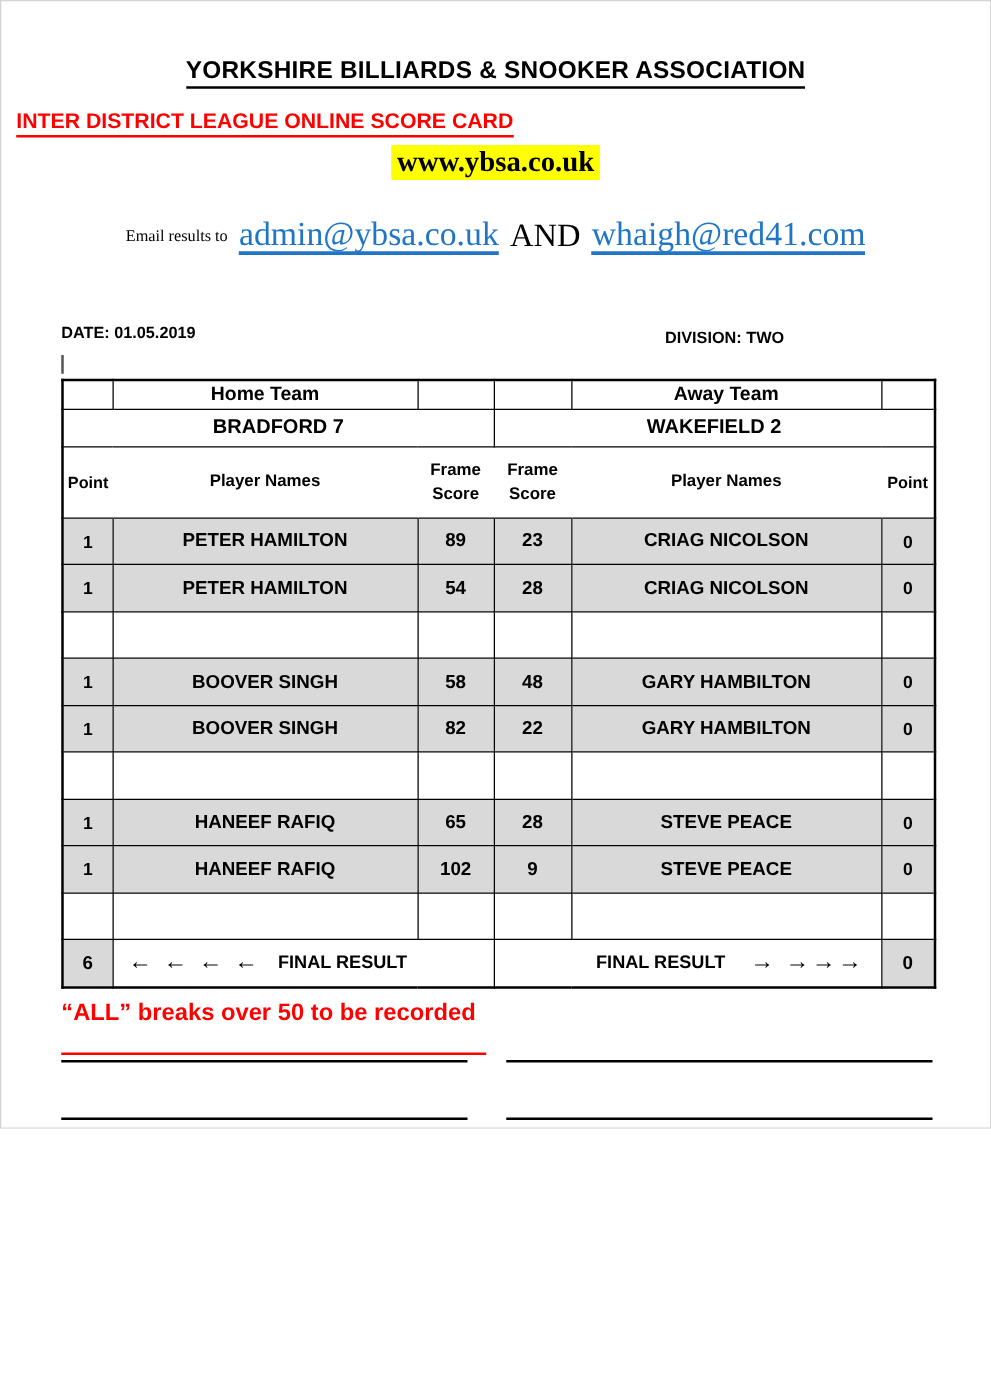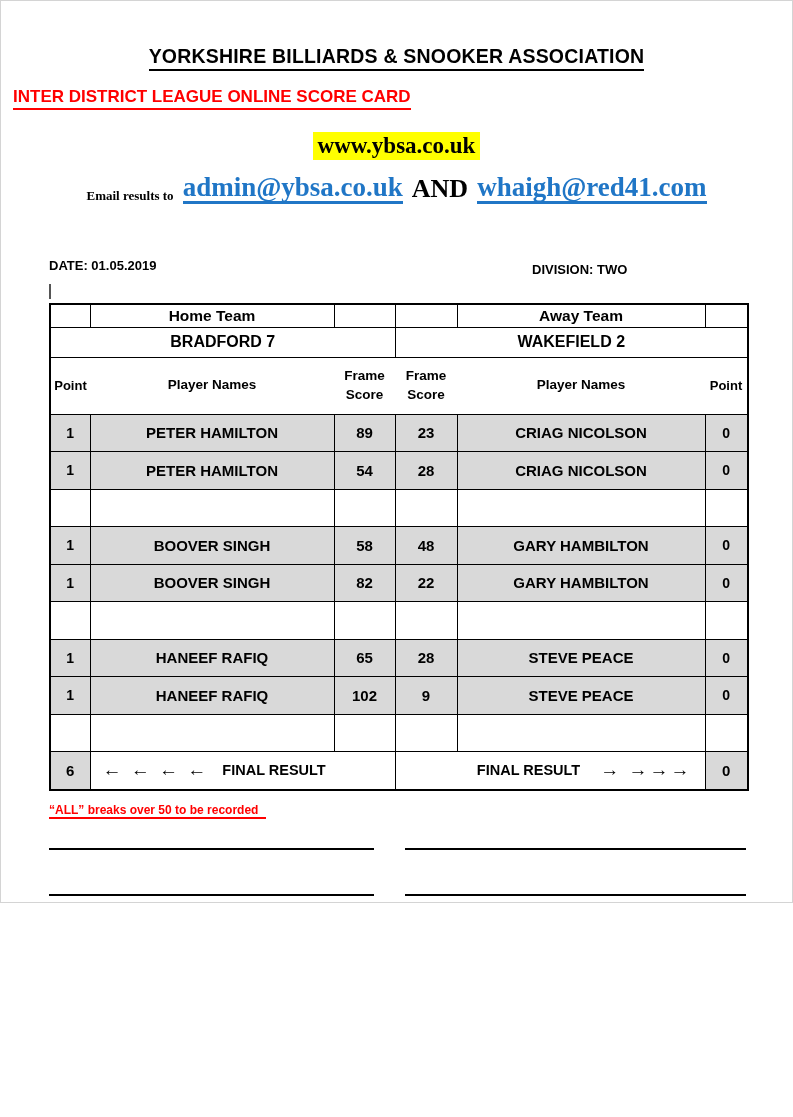--- a/index.html
+++ b/index.html
@@ -12,30 +12,30 @@
   .title-wrap { position:absolute; top:44px; left:0; width:100%; text-align:center; }
   .doc-title {
     display:inline-block; font-size:19.5px; font-weight:700; color:#000;
     border-bottom:2px solid #000; padding-bottom:1px; letter-spacing:0.2px;
   }
   .subtitle-wrap { position:absolute; top:86px; left:12px; width:100%; }
   .doc-subtitle {
     display:inline-block; font-size:17px; font-weight:700; color:#ff0000;
     border-bottom:2px solid #ff0000; padding-bottom:1px;
   }
-  .site-wrap { position:absolute; top:131px; left:0; width:100%; text-align:center; }
+  .site-wrap { position:absolute; top:115px; left:0; width:100%; text-align:center; }
   .site-link {
     display:inline-block; background:#ffff00; color:#000;
     font-family:"Liberation Serif", serif; font-weight:700; font-size:23px;
     padding:1px 5px;
   }
   .email-row {
     position:absolute; top:172px; left:0; width:100%;
-    display:flex; justify-content:center; align-items:flex-end; gap:9px;
-    font-family:"Liberation Serif", serif; font-weight:700;
+    display:flex; justify-content:center; align-items:center; gap:9px;
+    font-family:"Liberation Serif", serif; font-weight:400;
   }
   .email-label { font-size:13px; color:#000; }
   .email-link {
     font-size:27px; color:#2076c6; text-decoration:none;
     border-bottom:3px solid #2076c6; line-height:1.05;
   }
   .email-and { font-size:26px; color:#000; }
   
   .meta-row { position:absolute; top:257px; left:0; width:100%; font-size:13px; font-weight:700; color:#000; }
   .date-field { position:absolute; left:48px; top:0; }
@@ -69,22 +69,22 @@
     display:flex; align-items:center; padding-left:12px; gap:14px;
   }
   .final-right {
     display:flex; align-items:center; justify-content:flex-end; padding-right:13px; gap:20px;
   }
   td.final-cell-left, td.final-cell-right { font-size:14.5px; }
   .arrows { font-weight:400; font-size:19px; letter-spacing:2px; white-space:pre; }
   
   .breaks-note-wrap { position:absolute; left:48px; top:799px; }
   .breaks-note {
-    display:inline-block; color:#ff0000; font-weight:700; font-size:12px;
-    border-bottom:2.5px solid #ff0000; padding-bottom:0; padding-right:8px;
+    display:inline-block; color:#ff0000; font-weight:700; font-size:19px;
+    border-bottom:2.5px solid #ff0000; padding-bottom:20px; padding-right:8px;
   }
   .break-line { position:absolute; height:0; border-top:2px solid #000; }
   .break-line.l { left:48px; width:325px; }
   .break-line.r { left:404px; width:341px; }
   .bl-row1 { top:847px; } .bl-row2 { top:893px; } .bl-row3 { top:939px; } .bl-row4 { top:985px; }
   .referee-row {
     position:absolute; left:48px; top:1017px;
     font-family:"Liberation Serif", serif; font-size:22px; color:#3b82f6;
   }
   .referee-blank {

